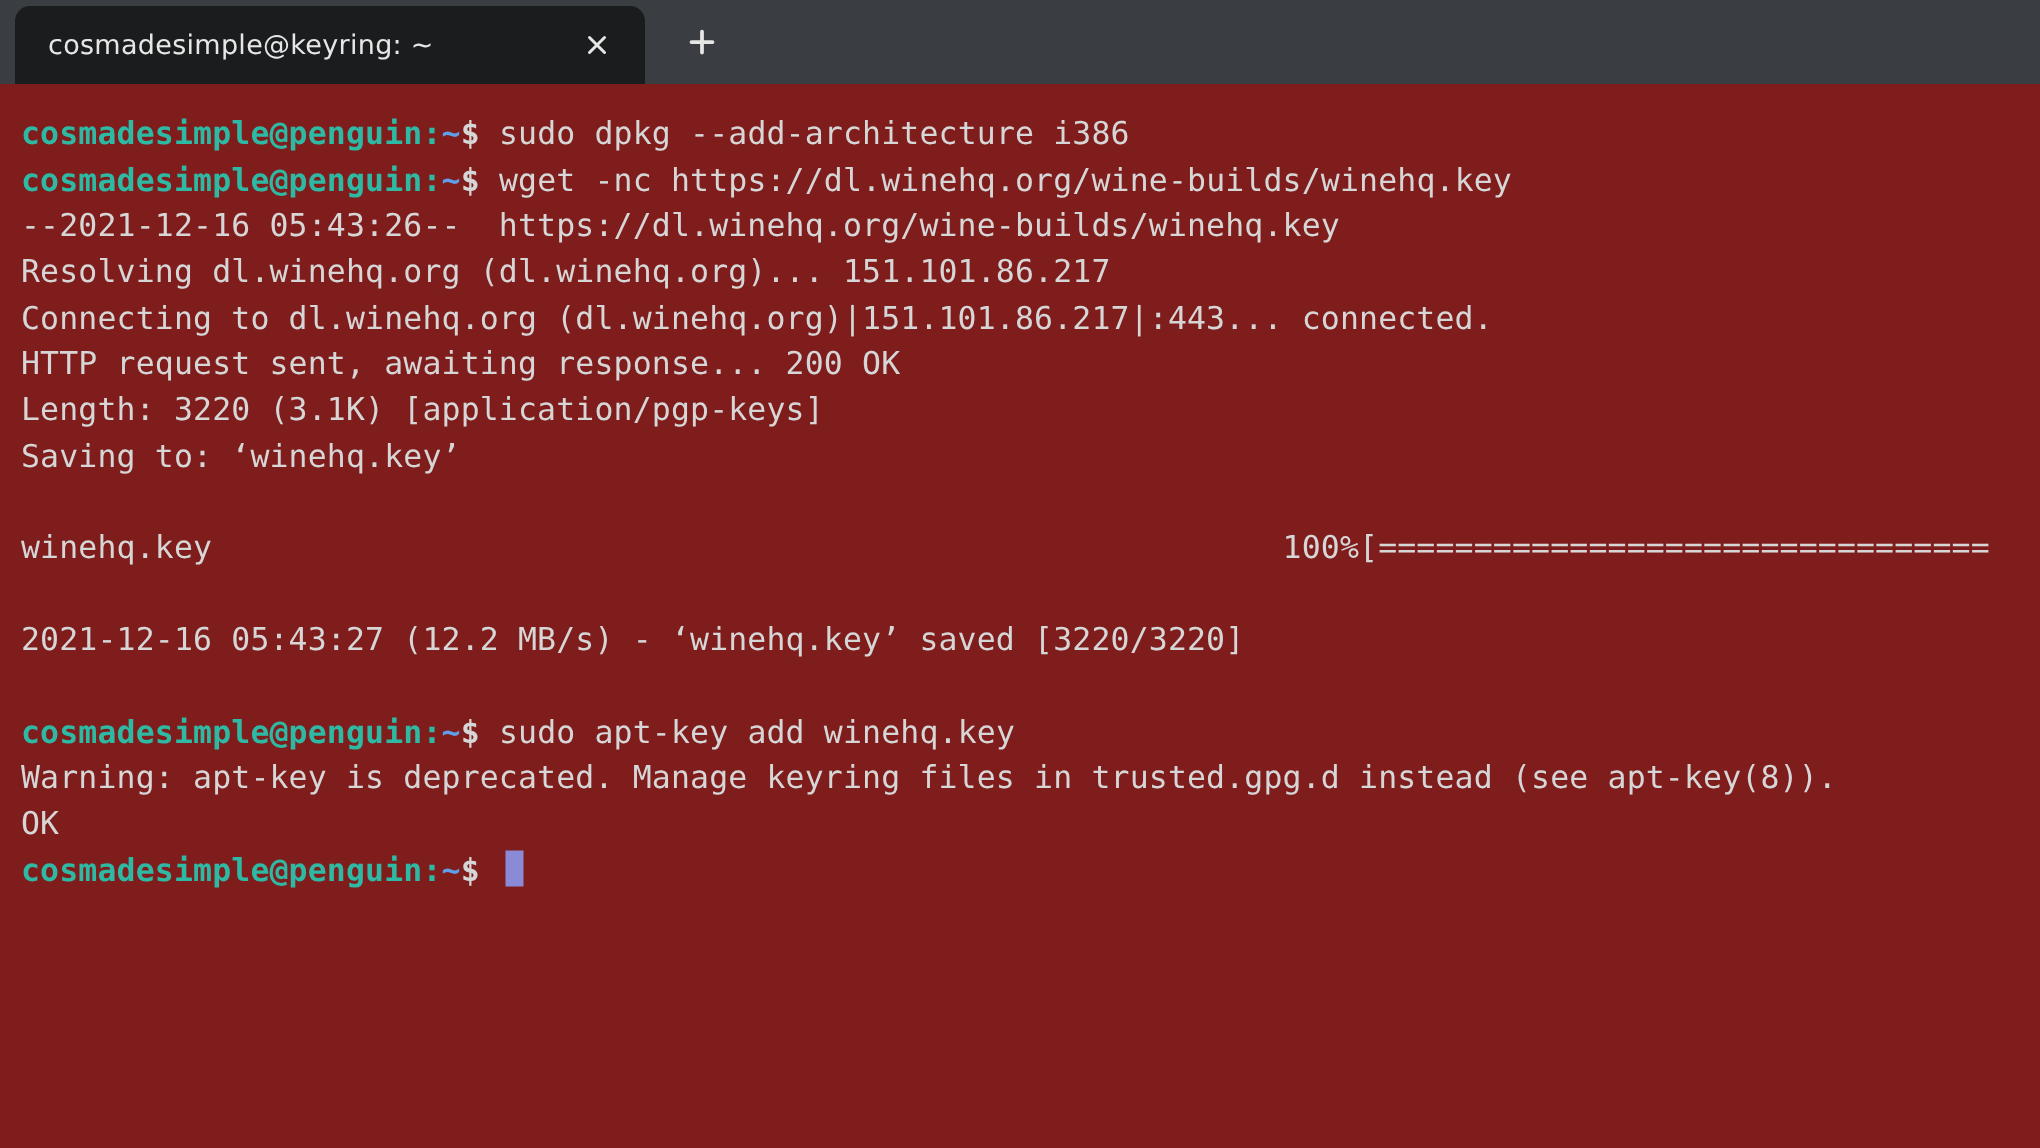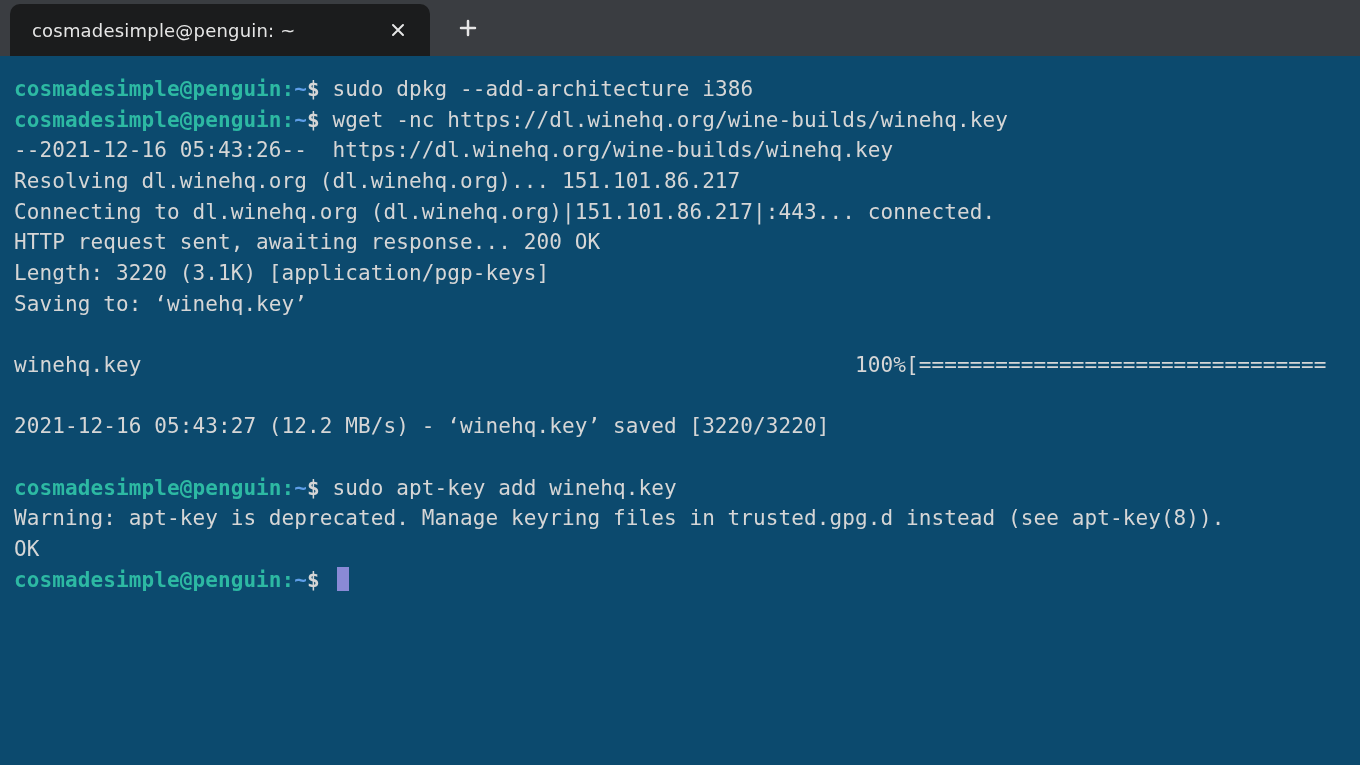--- a/index.html
+++ b/index.html
@@ -47,21 +47,21 @@
     width: 28px;
     height: 28px;
   }
   .new-tab-wrap {
     display: flex;
     align-items: center;
     padding-left: 24px;
   }
   .new-tab { font-size: 24px; font-weight: 600; }
   .terminal {
-    background: #0c4a6e;
+    background: #7f1d1d;
     padding: 18px 14px 0 14px;
     white-space: pre;
     line-height: 1.46;
     letter-spacing: 0.1px;
     height: calc(765px - 56px);
     overflow: hidden;
     font-weight: 500;
   }
   .prompt-user { color: #2db9a3; font-weight: 700; }
   .prompt-path { color: #5f9ee8; font-weight: 700; }
@@ -75,21 +75,21 @@
     vertical-align: -4px;
     margin-left: 4px;
   }
   .line { display: block; }
 </style>
 </head>
 <body>
 
 <div class="title-bar">
   <div class="tab">
-    <span class="tab-title">cosmadesimple@penguin: ~</span>
+    <span class="tab-title">cosmadesimple@keyring: ~</span>
     <span class="tab-close">
       <svg width="16" height="16" viewBox="0 0 16 16">
           <path d="M3 3 L13 13 M13 3 L3 13" stroke="#e6e6e6" stroke-width="2" stroke-linecap="round"></path>
         </svg>
     </span>
   </div>
   <div class="new-tab-wrap">
     <span class="new-tab">
       <svg width="18" height="18" viewBox="0 0 18 18">
           <path d="M9 2 V16 M2 9 H16" stroke="#e6e6e6" stroke-width="2.5" stroke-linecap="round"></path>

